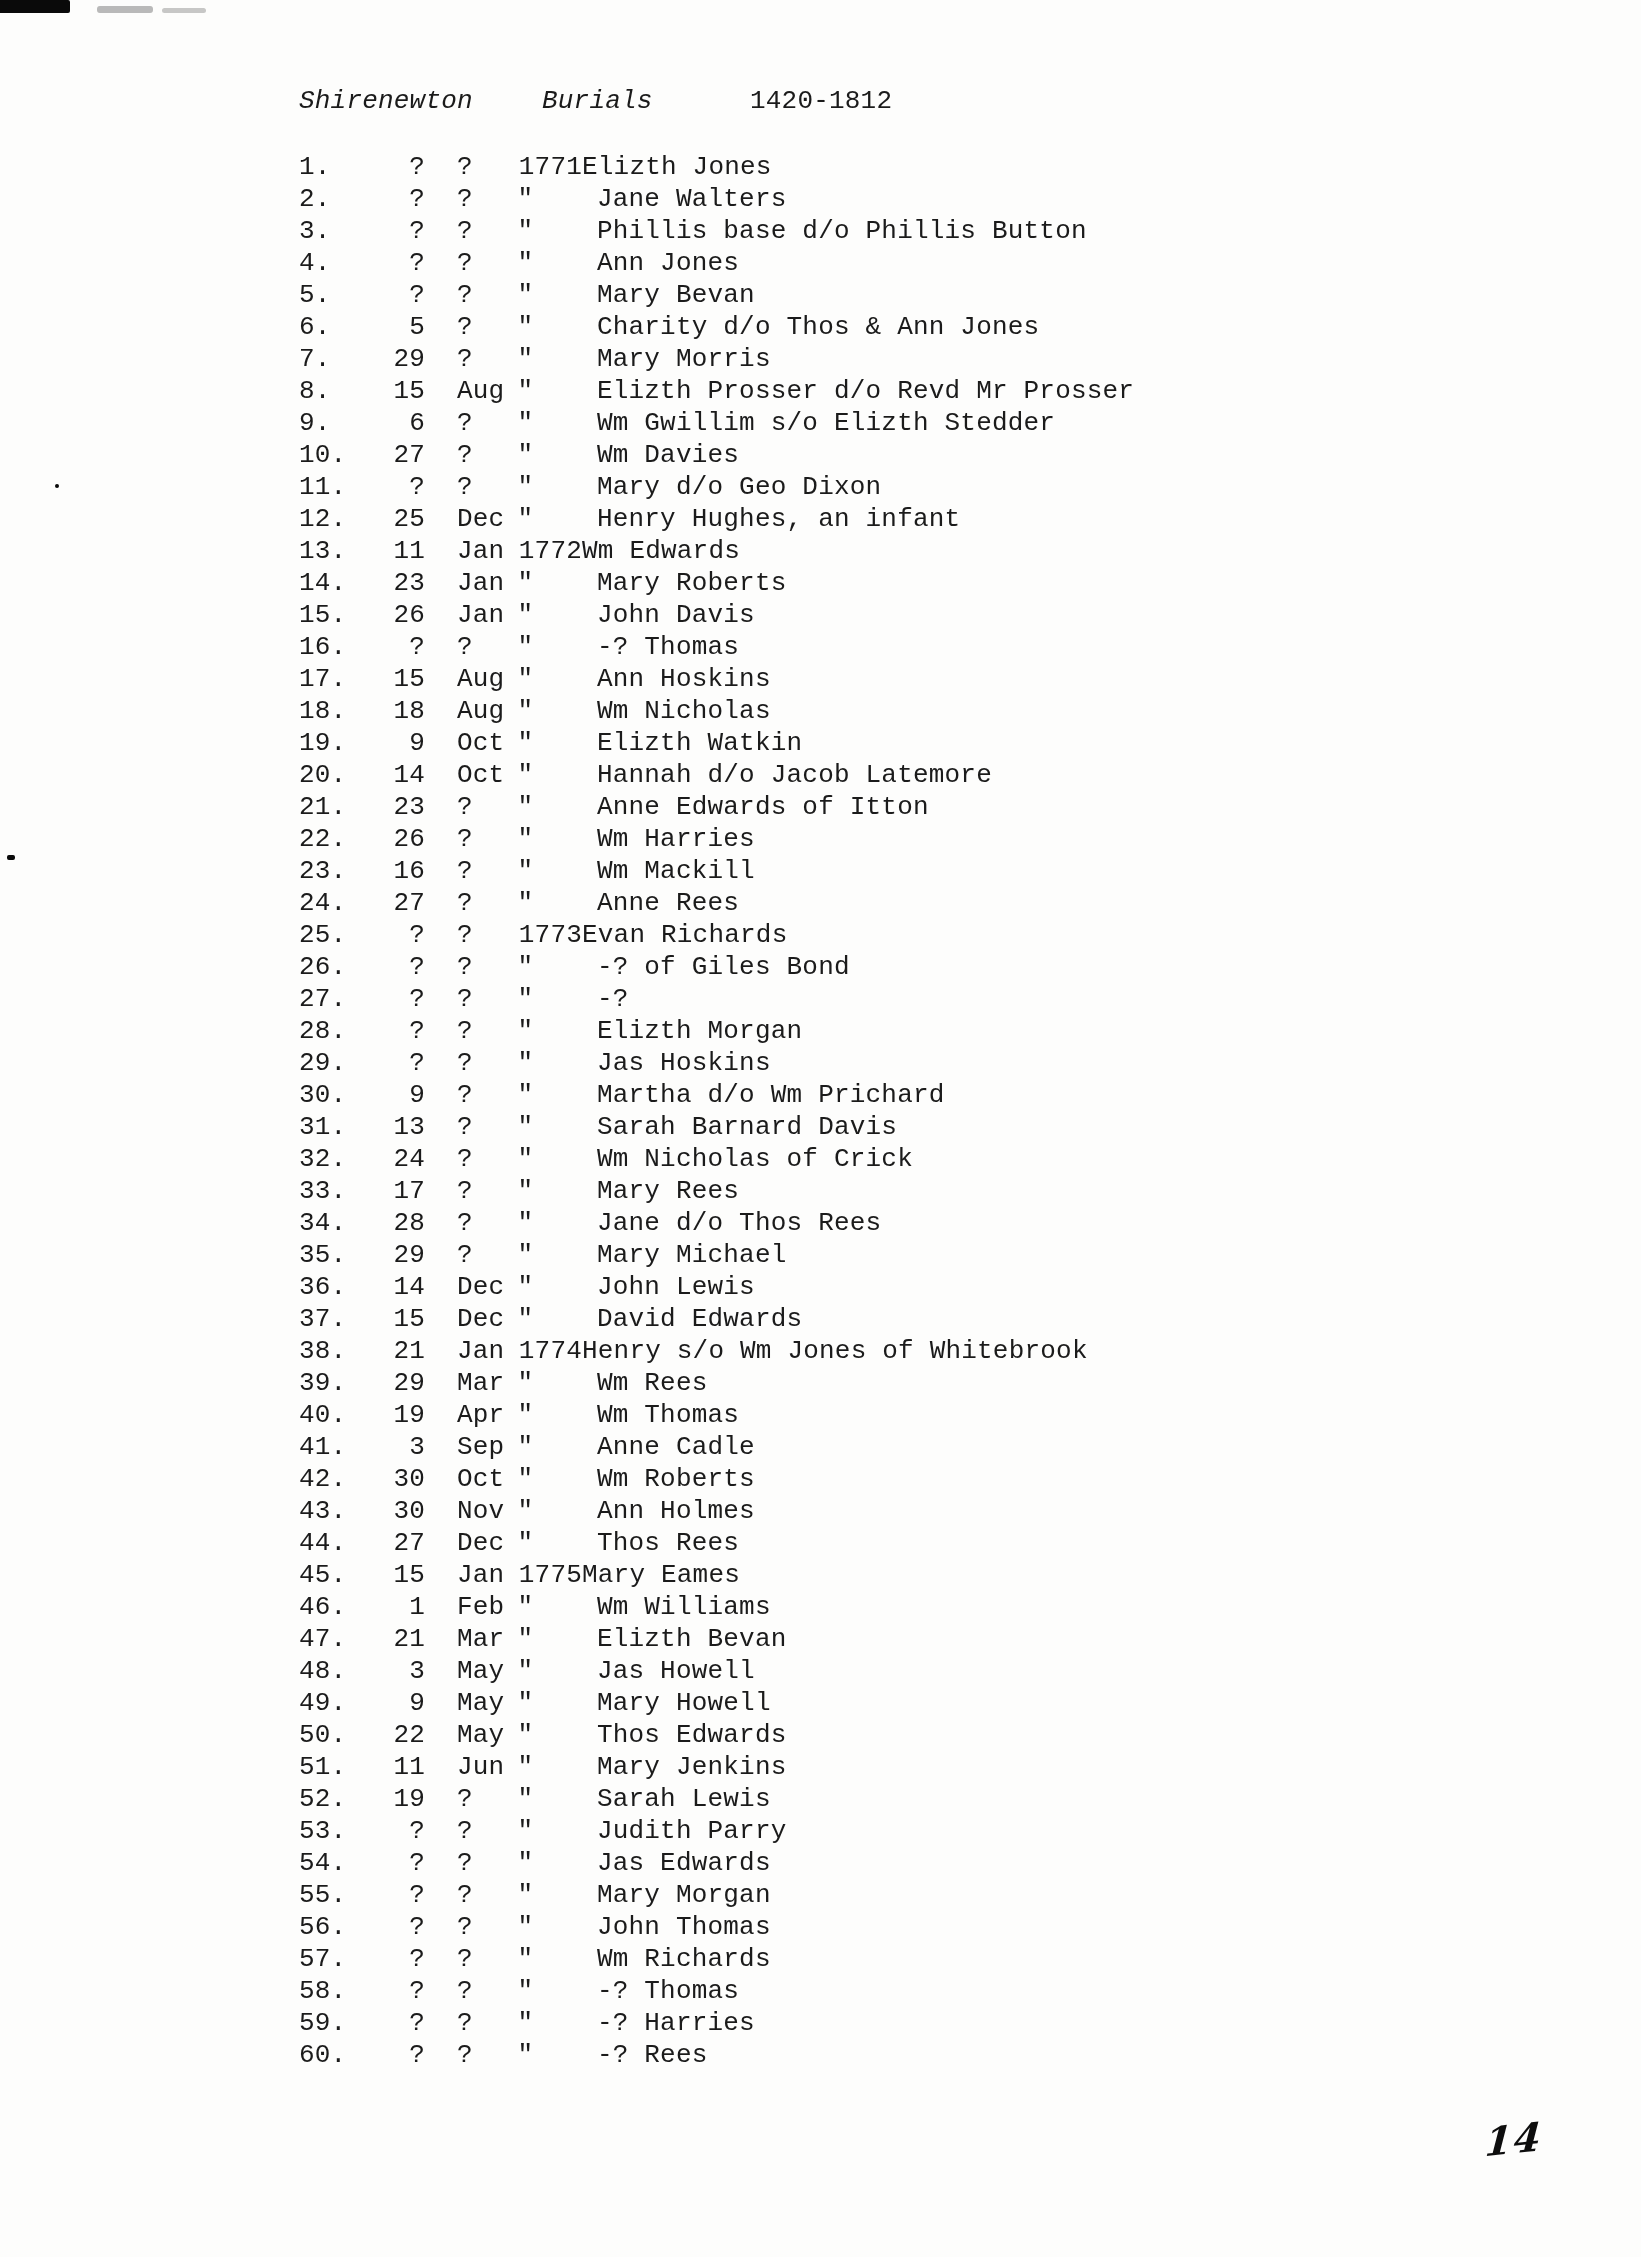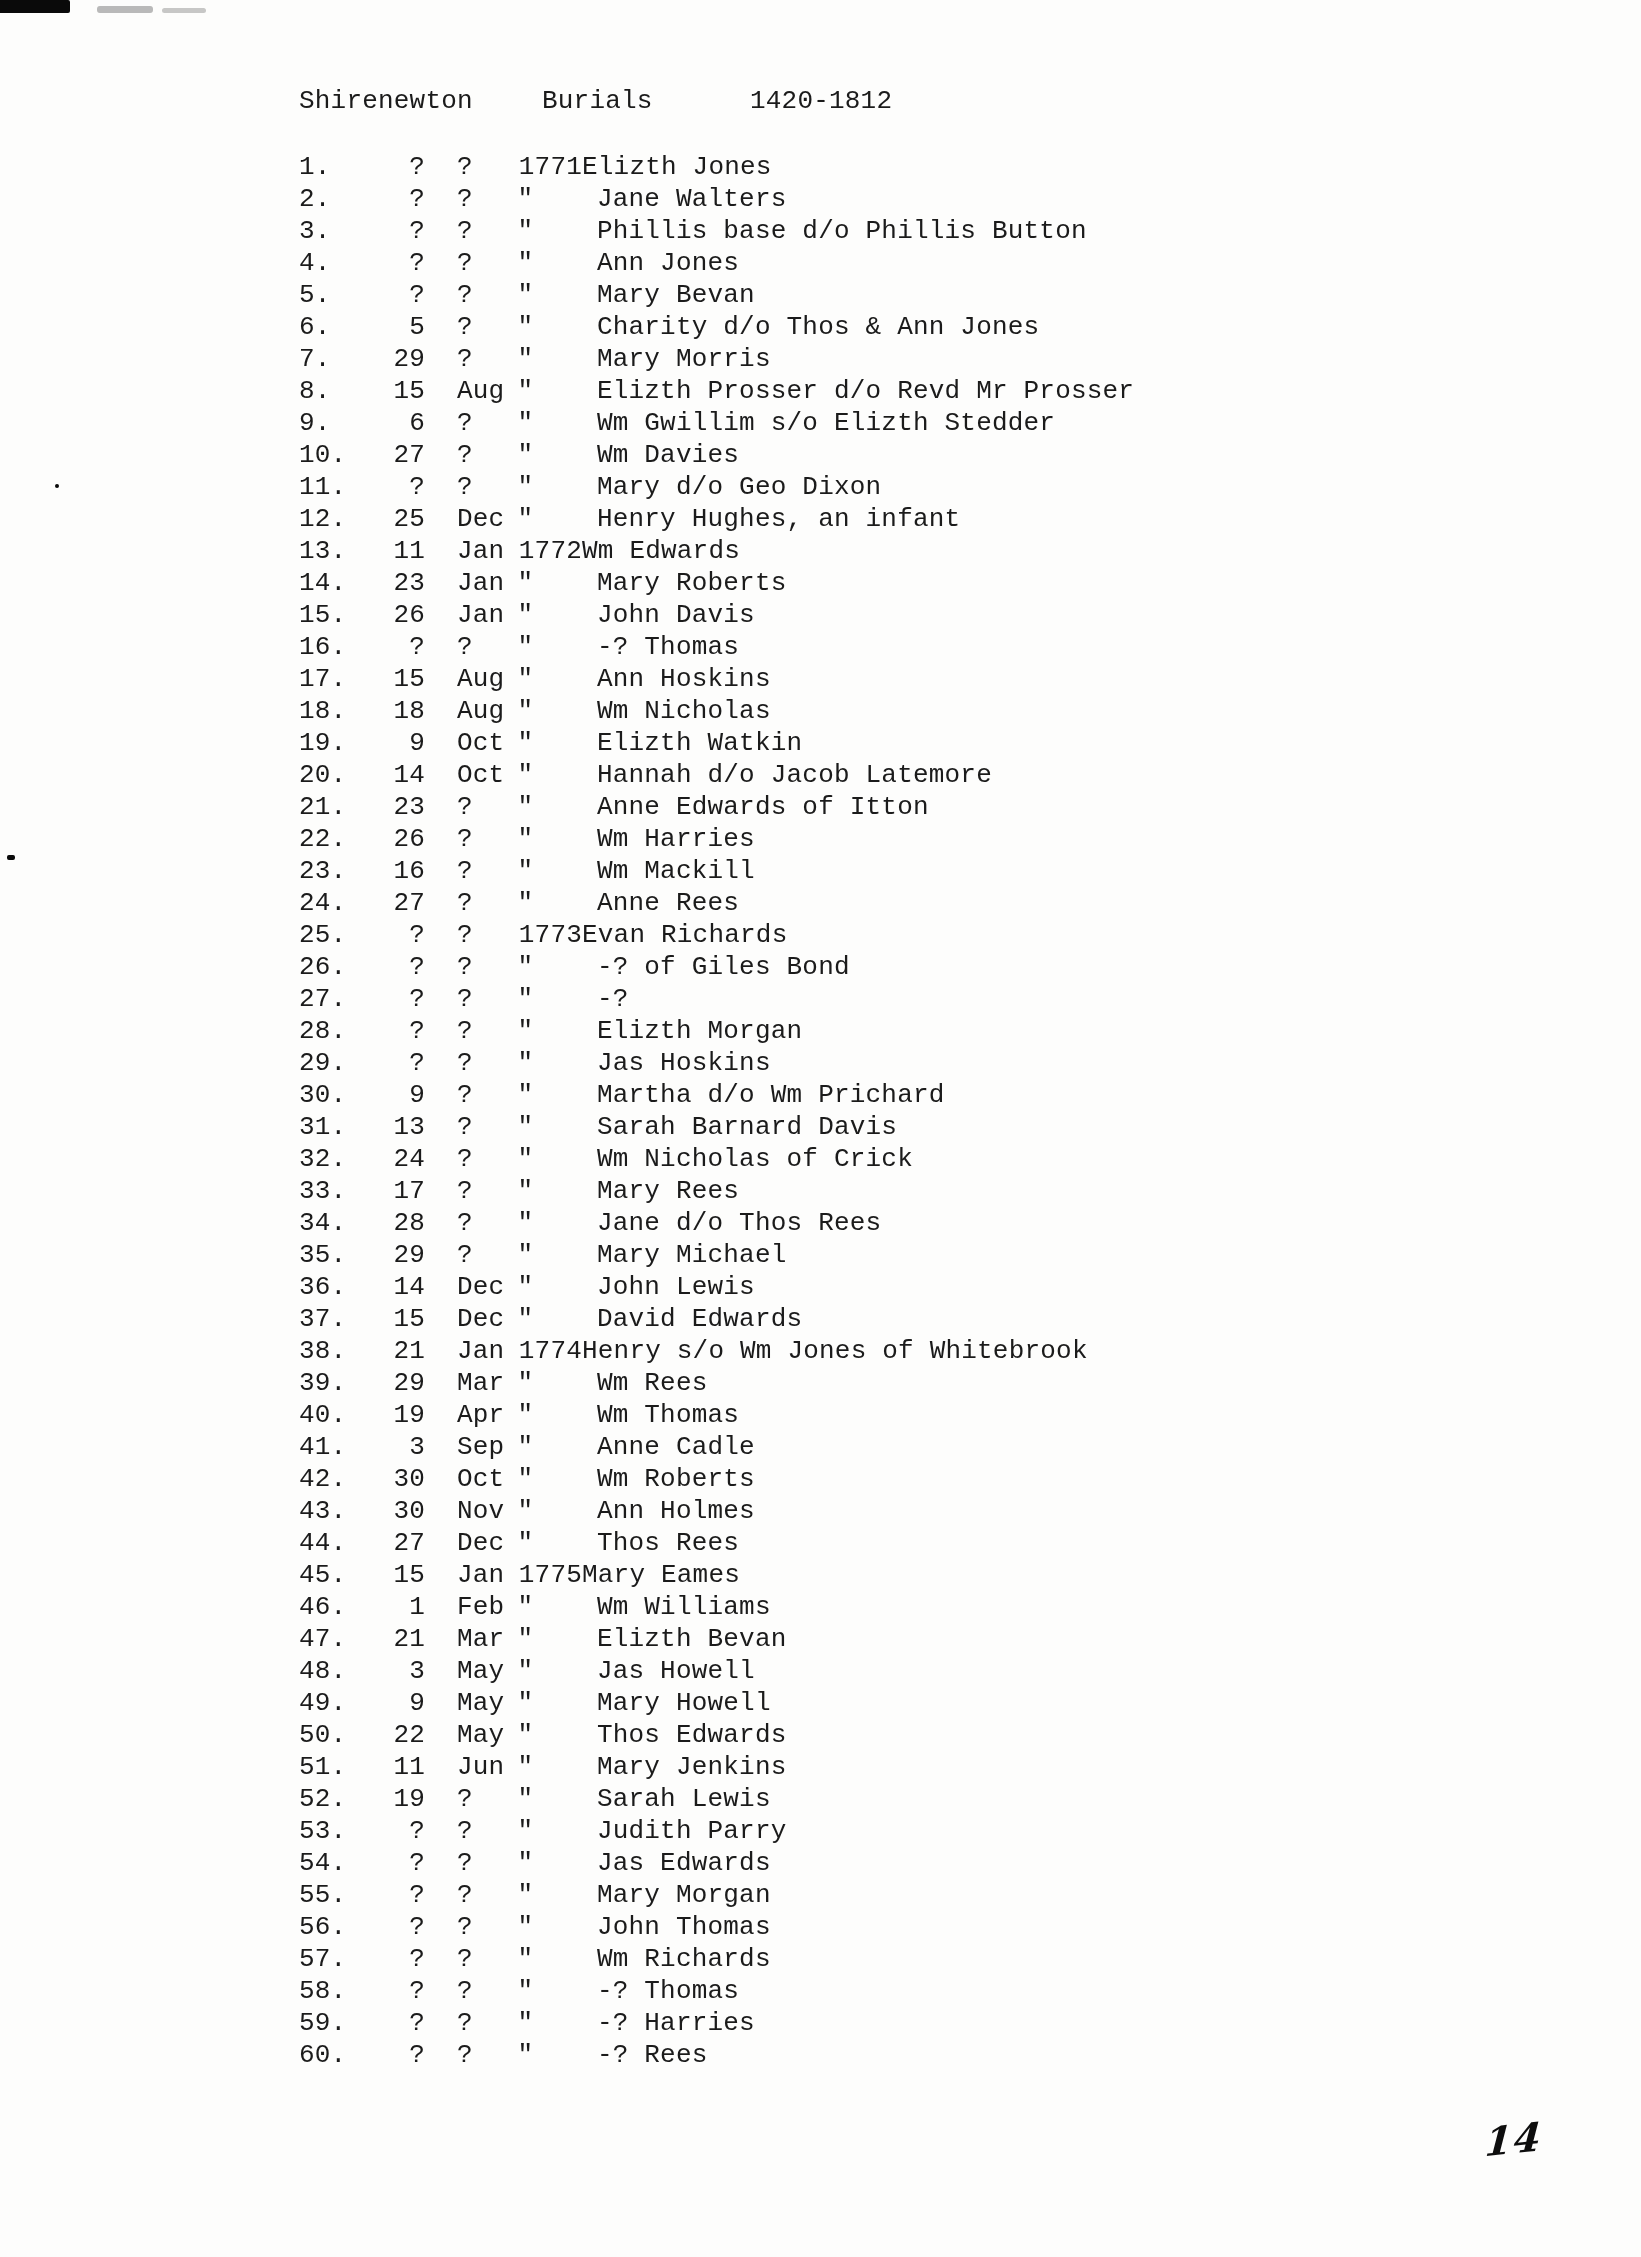--- a/index.html
+++ b/index.html
@@ -25,22 +25,22 @@
     left: 299px;
     top: 85px;
     width: 772px;
     height: 33px;
     font-size: 26px;
     line-height: 32px;
     letter-spacing: 0.2px;
     white-space: pre;
   }
   .header span { position: absolute; top: 0; }
-  .h-place    { left: 0; }
-  .h-register { left: 243px; }
+  .h-place    { left: 0; font-style: italic; }
+  .h-register { left: 243px; font-style: italic; }
   .h-years    { left: 451px; }
 
   
   .rows {
     position: absolute;
     left: 299px;
     top: 151px;
     width: 1159px;
     font-size: 26px;
     line-height: 32px;

